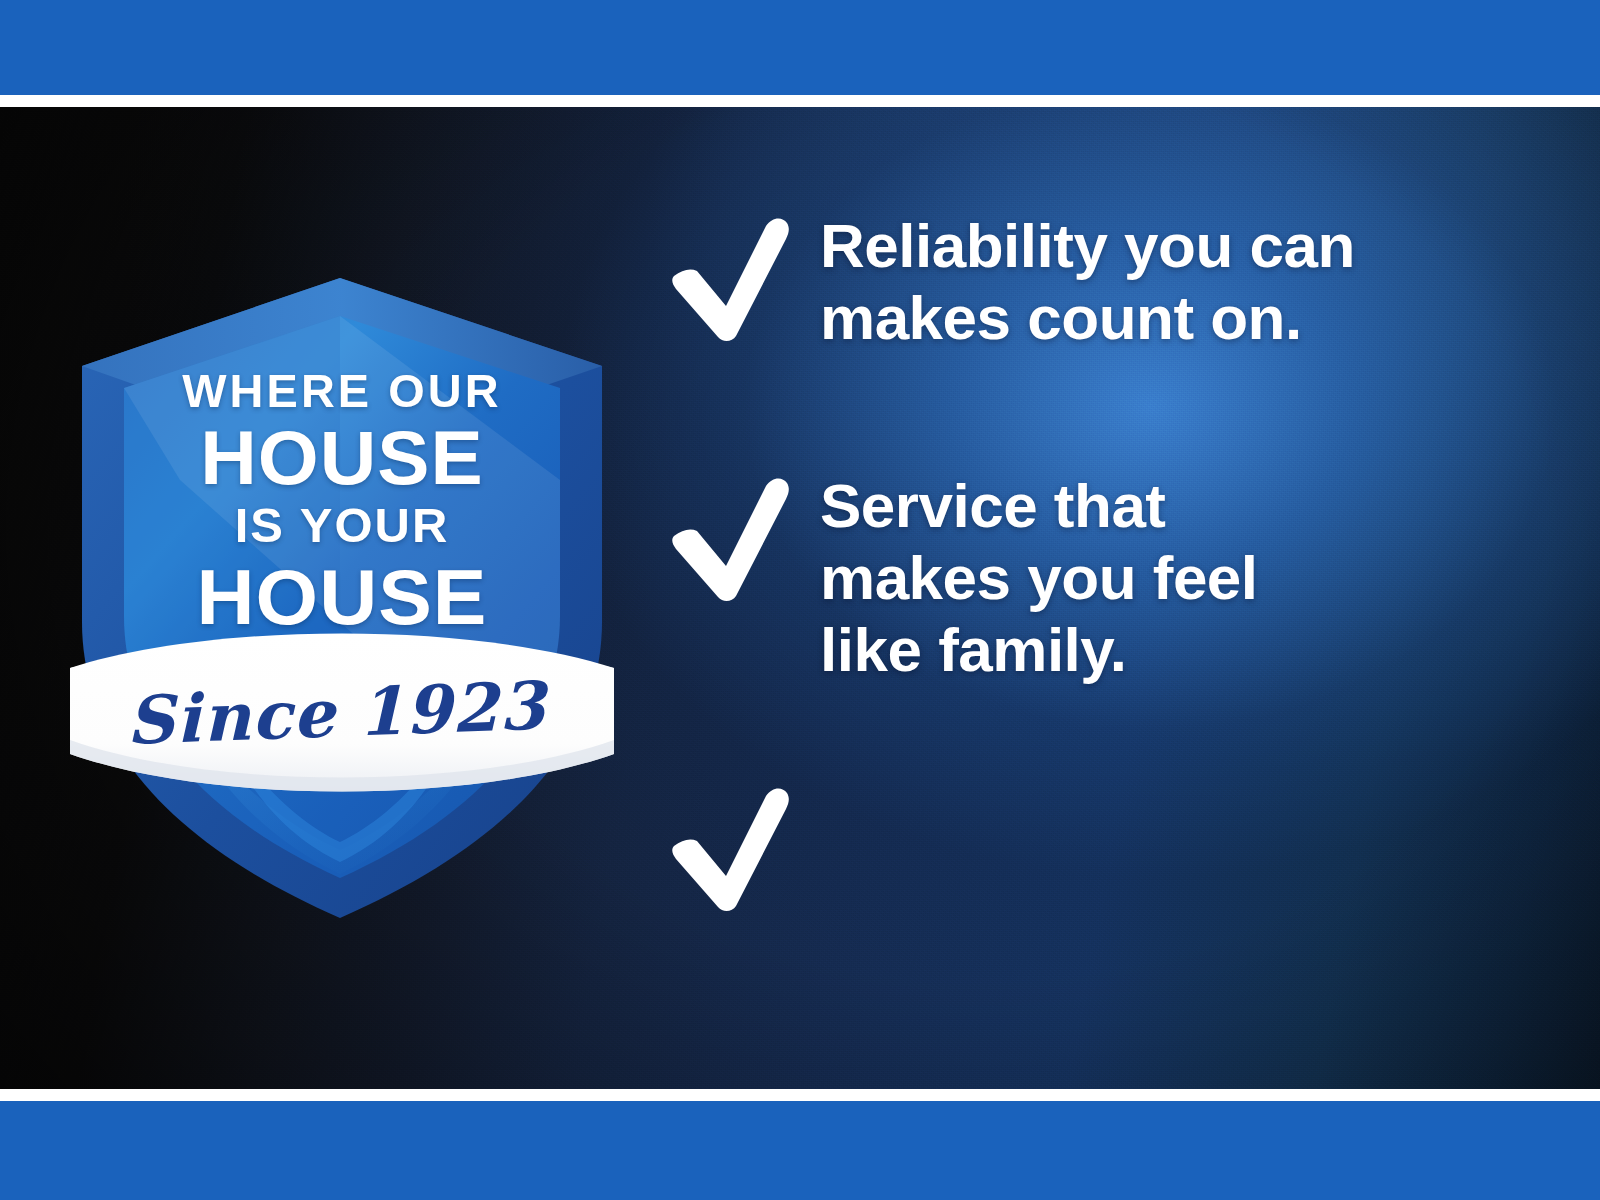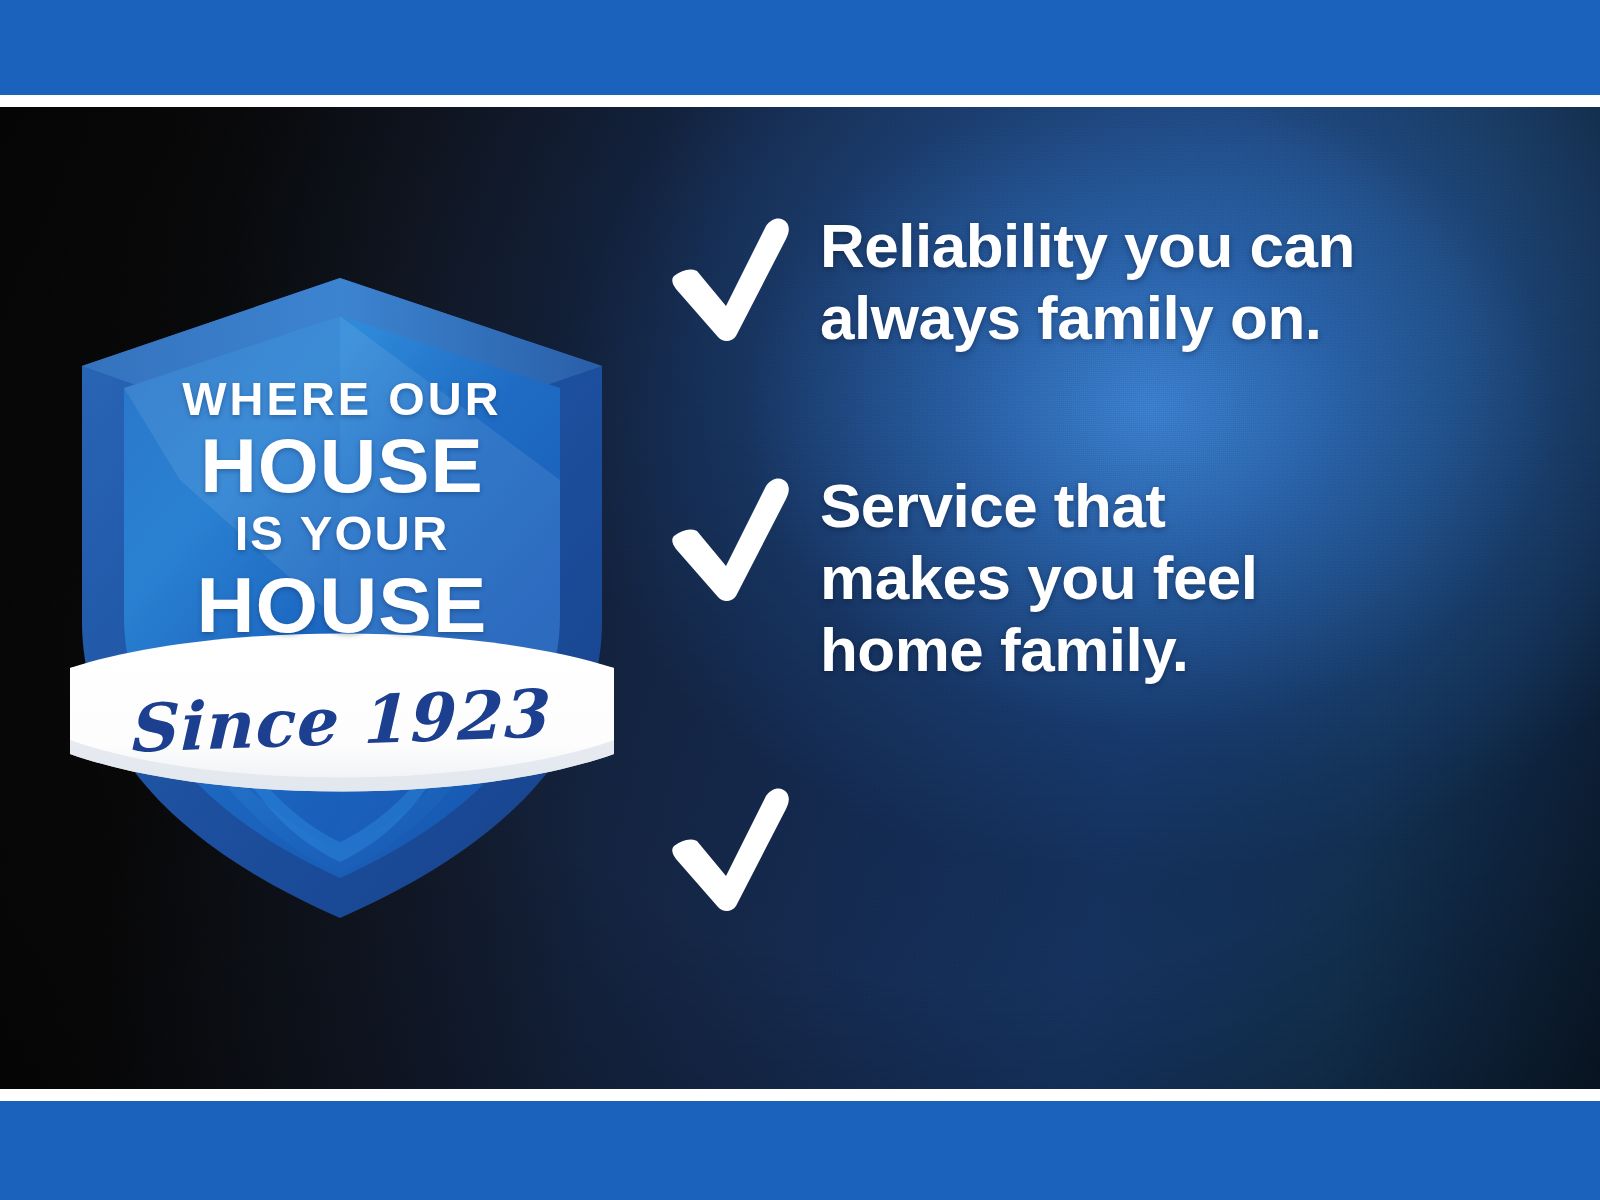--- a/index.html
+++ b/index.html
@@ -99,21 +99,21 @@
     top: 163px;     
     width: 560px;
     height: 660px;
   }
 
   #shield-svg { position: absolute; left: 0; top: 0; }
 
   #shield-text {
     position: absolute;
     left: 0;
-    top: 12px;
+    top: 4px;
     width: 560px;
     height: 660px;
     pointer-events: none;
     text-decoration: underline;
   }
 
   .shield-line {
     position: absolute;
     width: 100%;
     text-align: center;
@@ -285,35 +285,35 @@
       <div class="benefit-row" id="benefit-row-0">
         <div class="check-cell">
           <svg class="check-icon" width="130" height="128" viewBox="0 0 130 128">
             <path d="M14 62 C22 56 30 54 37 57 L66 92 L106 12
                      C112 3 122 2 127 9 C130 14 129 19 126 25
                      L76 122 C72 128 63 129 58 123 L16 75
                      C12 70 11 65 14 62 Z" fill="#ffffff"></path>
           </svg>
         </div>
         <div class="benefit-text">Reliability you can
-always family on.</div>
+makes count on.</div>
       </div>
 
       <div class="benefit-row" id="benefit-row-1">
         <div class="check-cell">
           <svg class="check-icon" width="130" height="128" viewBox="0 0 130 128">
             <path d="M14 62 C22 56 30 54 37 57 L66 92 L106 12
                      C112 3 122 2 127 9 C130 14 129 19 126 25
                      L76 122 C72 128 63 129 58 123 L16 75
                      C12 70 11 65 14 62 Z" fill="#ffffff"></path>
           </svg>
         </div>
         <div class="benefit-text">Service that
 makes you feel
-home family.</div>
+like family.</div>
       </div>
 
       <div class="benefit-row" id="benefit-row-2">
         <div class="check-cell">
           <svg class="check-icon" width="130" height="128" viewBox="0 0 130 128">
             <path d="M14 62 C22 56 30 54 37 57 L66 92 L106 12
                      C112 3 122 2 127 9 C130 14 129 19 126 25
                      L76 122 C72 128 63 129 58 123 L16 75
                      C12 70 11 65 14 62 Z" fill="#ffffff"></path>
           </svg>

